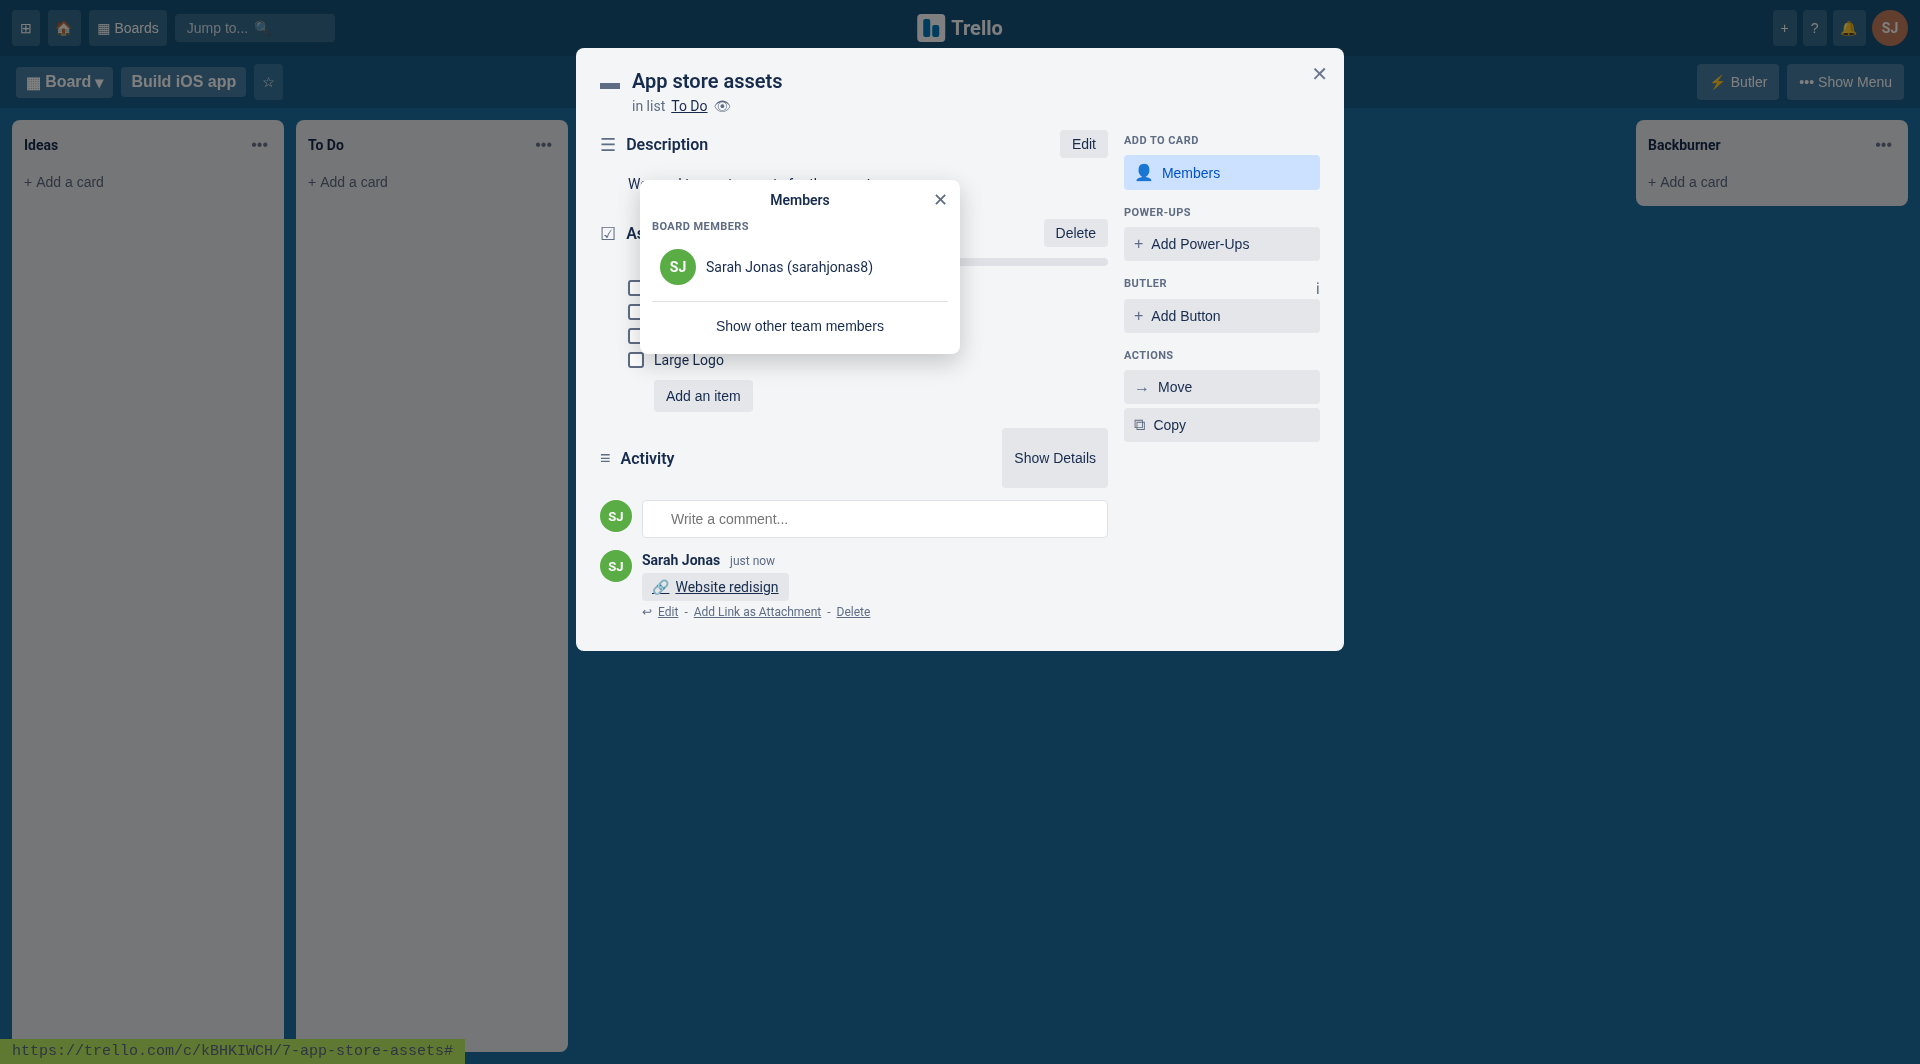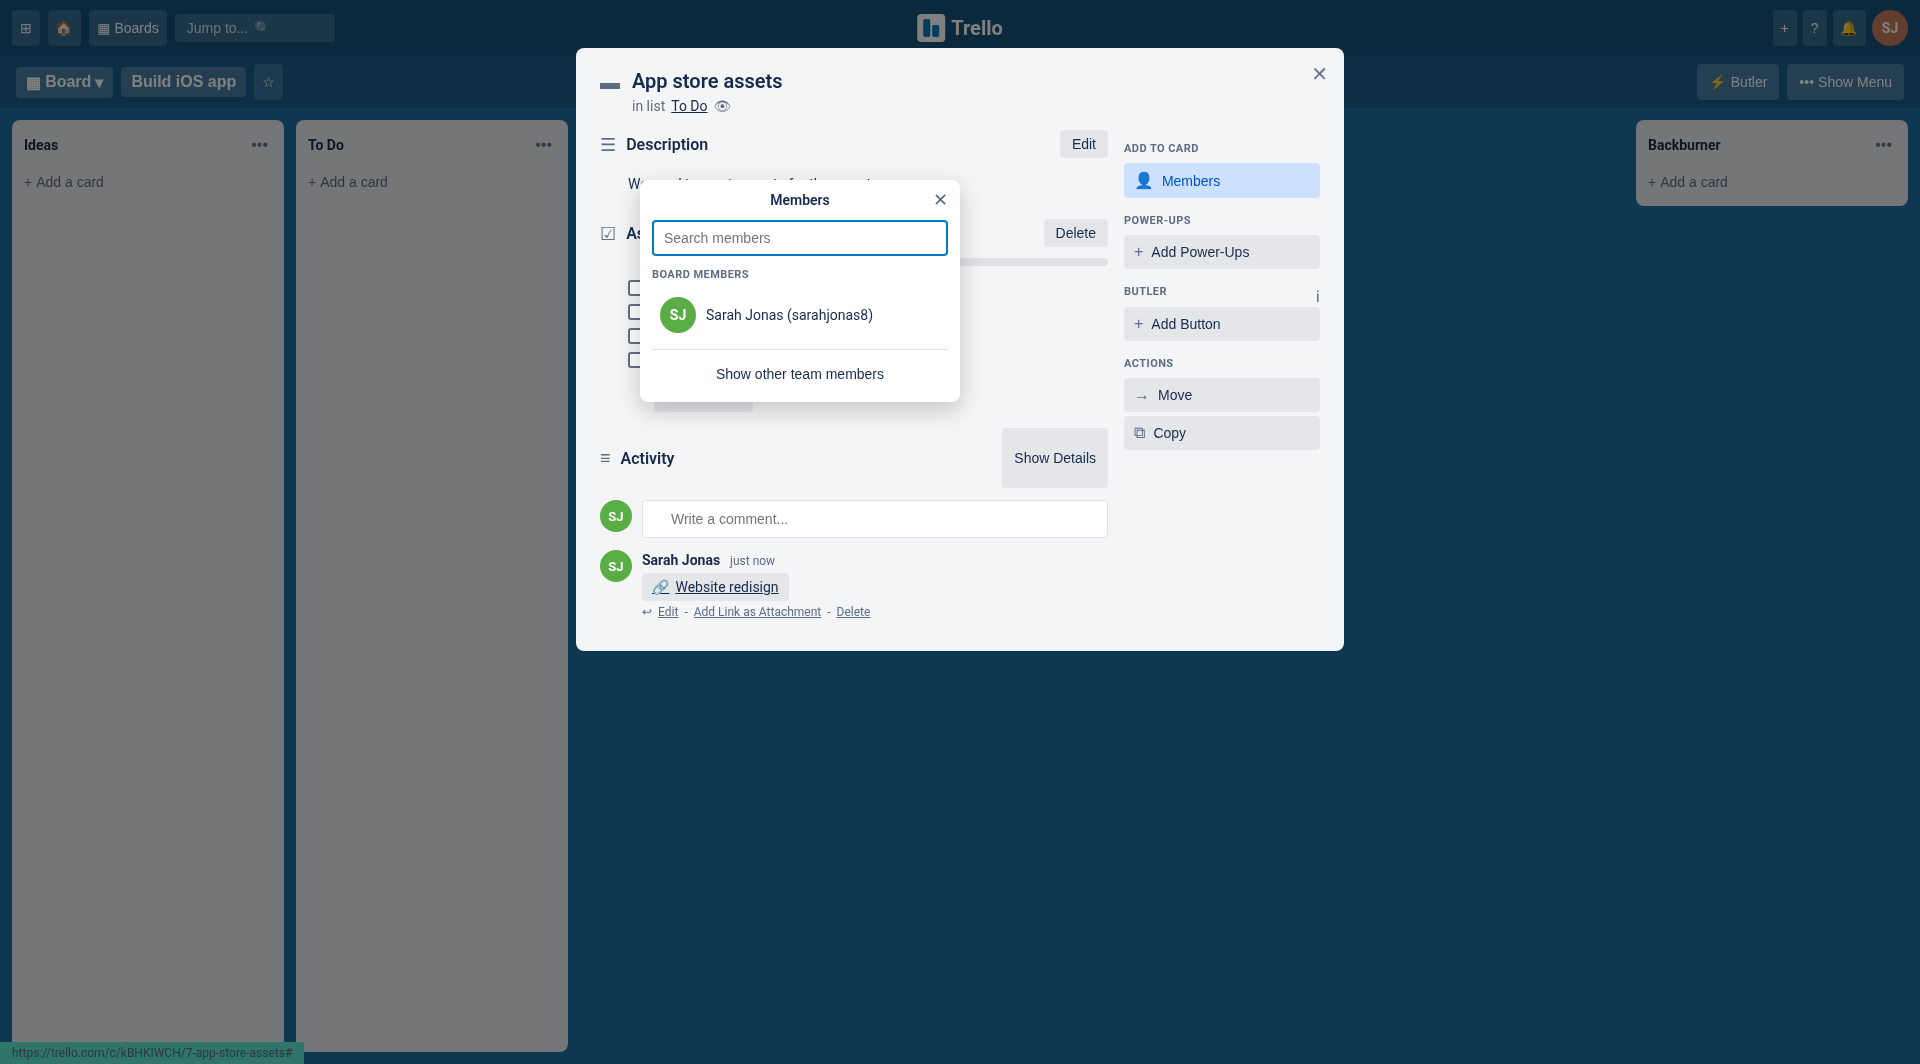--- a/index.html
+++ b/index.html
@@ -458,21 +458,21 @@
     
     .sidebar-section-title {
       font-size: 11px;
       font-weight: 700;
       color: #5e6c84;
       letter-spacing: 0.04em;
       text-transform: uppercase;
       margin-bottom: 8px;
       margin-top: 16px;
     }
-    .sidebar-section-title:first-child { margin-top: 12px; }
+    .sidebar-section-title:first-child { margin-top: 4px; }
     .sidebar-btn {
       display: flex;
       align-items: center;
       gap: 8px;
       width: 100%;
       padding: 8px 10px;
       background: #e4e6ea;
       border: none;
       border-radius: 4px;
       font-size: 14px;
@@ -578,24 +578,25 @@
       font-size: 14px;
       color: #172b4d;
       cursor: pointer;
       border-radius: 4px;
     }
 
     
     .status-bar {
       position: fixed;
       bottom: 0; left: 0;
-      background: #5eead4;
+      background: #bef264;
       padding: 4px 12px;
-      font-size: 12px;
-      color: #5e6c84;
+      font-size: 15px;
+      color: #5e6c84;
+      font-family: Liberation Mono, monospace;
     }
   </style>
 </head>
 <body>
 
 <nav class="top-nav">
   <button class="nav-icon-btn">
     <span>⊞</span>
   </button>
   <button class="nav-icon-btn">
@@ -835,21 +836,20 @@
       </div>
     </div>
   </div>
 
   <div class="members-popup">
     <div class="popup-header">
       <span class="popup-title">Members</span>
       <button class="popup-close-btn">✕</button>
     </div>
 
-    <input type="text" class="popup-search" placeholder="Search members" style="">
 
     <div class="popup-section-label">BOARD MEMBERS</div>
 
     <div class="member-row">
       <div class="member-avatar">
         <span>SJ</span>
       </div>
       <span class="member-name">Sarah Jonas (sarahjonas8)</span>
     </div>
 

